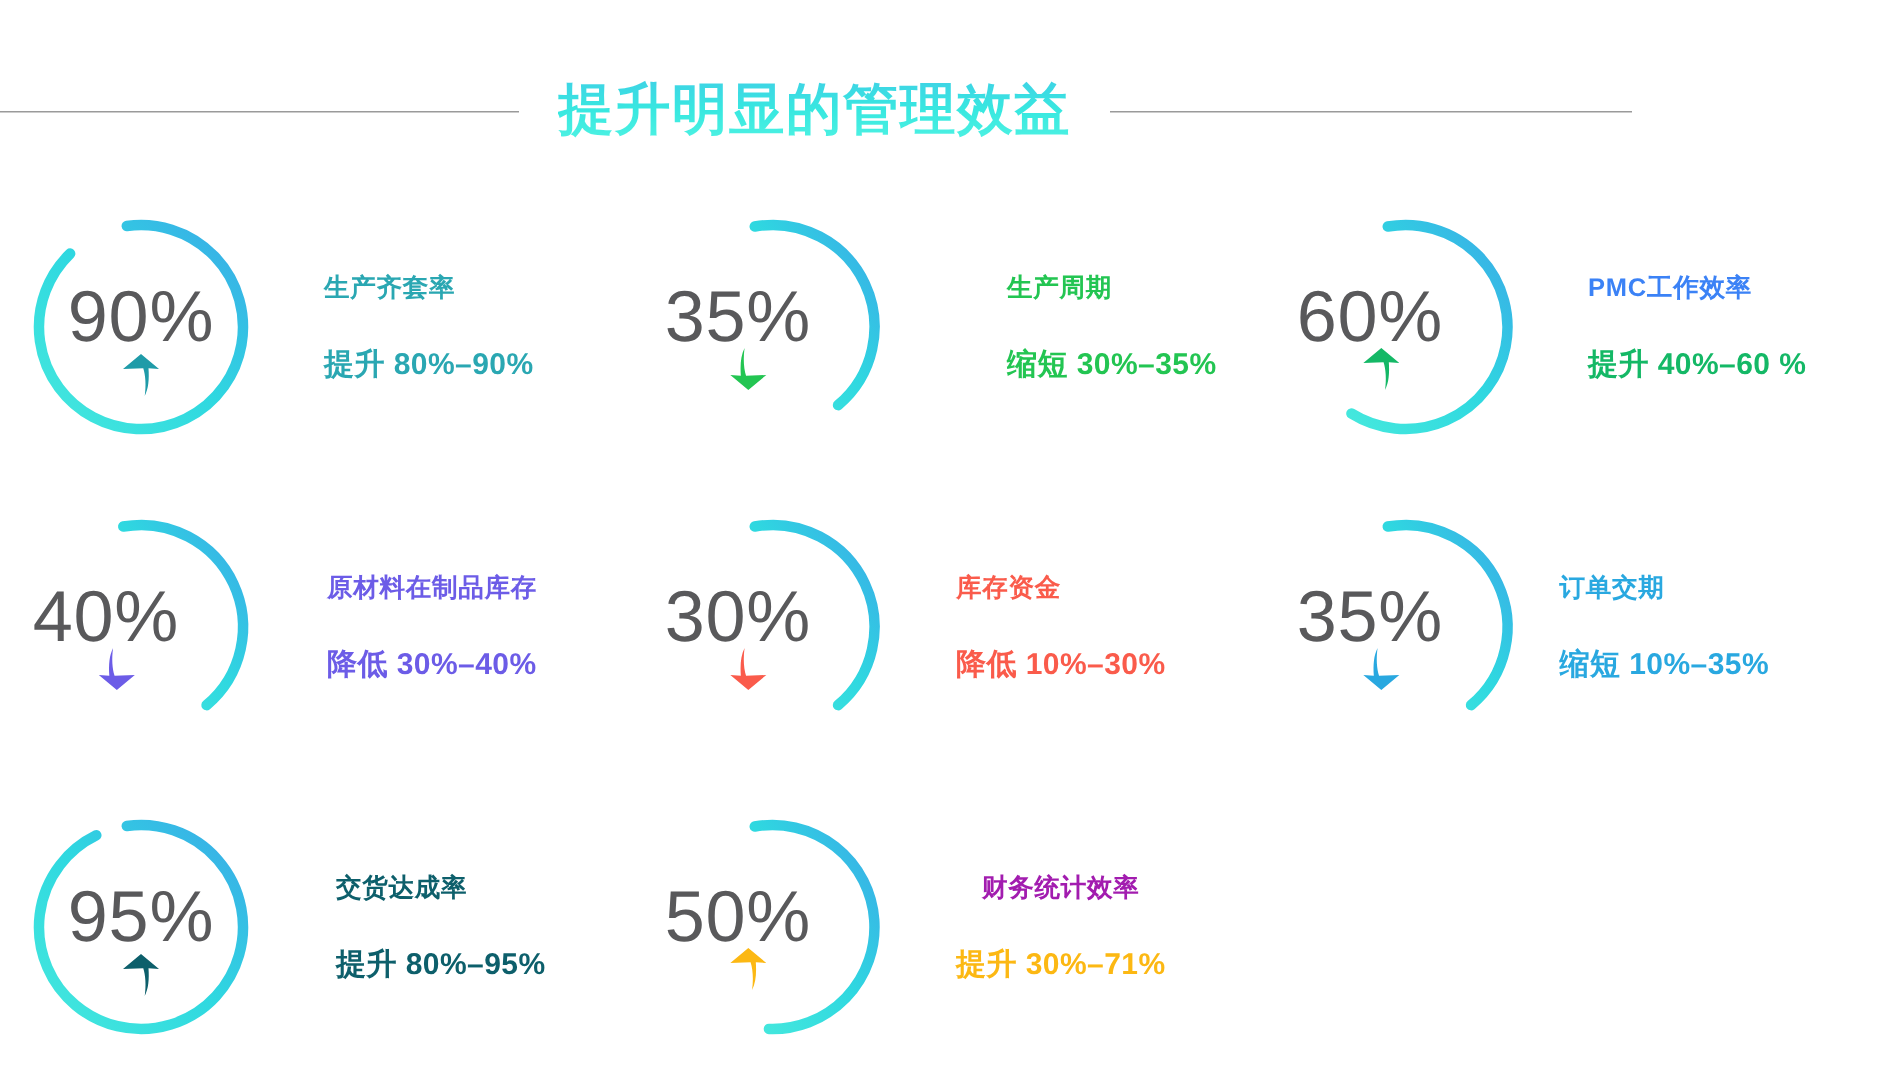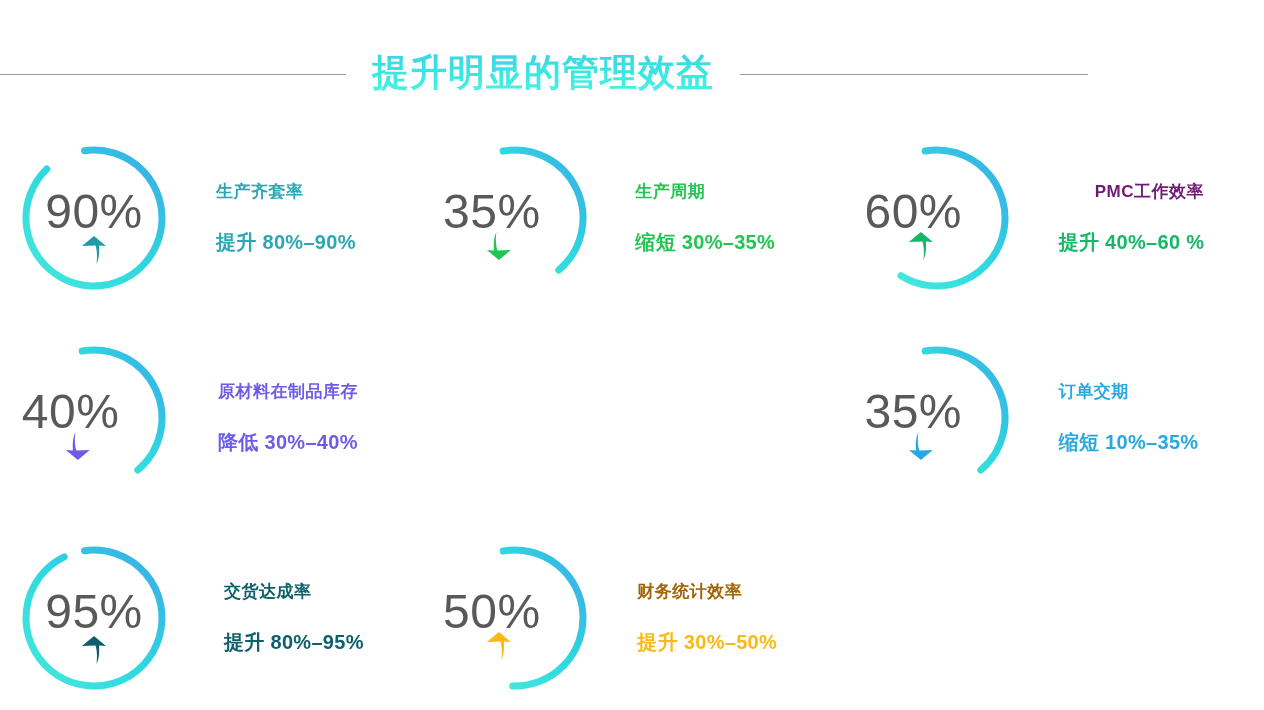--- a/index.html
+++ b/index.html
@@ -86,26 +86,26 @@
     letter-spacing:0.5px;
   }
   .lab-sub{
     font-size:20px;
     font-weight:bold;
     white-space:nowrap;
     letter-spacing:0.3px;
   }
   
   .cell.c0 .labels{margin-left:42px;}
-  .cell.c1 .labels{margin-left:40px;}
+  .cell.c1 .labels{margin-left:76px;}
   .cell.c2 .labels{margin-left:42px;}
   .cell.c3 .labels{margin-left:42px;}
   .cell.c4 .labels{margin-left:44px;}
   .cell.c5 .labels{margin-left:42px;}
-  .cell.c6 .labels{margin-left:42px;}
+  .cell.c6 .labels{margin-left:23px;}
   .cell.c7 .labels{margin-left:50px;}
   .cell.c8 .labels{margin-left:42px;}
 </style>
 </head>
 <body>
 
 <div class="header">
   <div class="rule left"></div>
   <div class="title">提升明显的管理效益</div>
   <div class="rule right"></div>
@@ -167,21 +167,21 @@
             </linearGradient>
           </defs>
           <path d="M 68.19 13.03 A 68 68 0 1 1 43.97 137.67" fill="none" stroke="url(#ringgrad2)" stroke-width="7" stroke-linecap="round"></path>
         </svg>
         <div class="val">60%</div>
         <svg class="arrow" viewBox="0 0 26 32">
           <path d="M13 2 L25 12 L18 11.5 C18.5 19 18 25 15.5 30 C16.5 23 16 16 14.5 11.5 L1 12 Z" fill="#14b866"></path>
         </svg>
       </div>
       <div class="labels">
-        <div class="lab-title" style="color: #701a75; margin-left: 36px;">PMC工作效率</div>
+        <div class="lab-title" style="color: #3b82f6;">PMC工作效率</div>
         <div class="lab-sub" style="color: rgb(20, 184, 102);">提升 40%–60 %</div>
       </div>
     </div>
     <div class="cell c4">
       <div class="gauge small">
         <svg viewBox="0 0 160 160" width="160" height="160">
           <defs>
             <linearGradient id="ringgrad4" x1="1" y1="0" x2="0" y2="1">
               <stop offset="0%" stop-color="#3aa9e8"></stop>
               <stop offset="50%" stop-color="#2fd8e0"></stop>
@@ -194,20 +194,40 @@
         <svg class="arrow" viewBox="0 0 26 32">
           <path d="M13 30 L1 20 L8 20.5 C7.5 13 8 7 10.5 2 C9.5 9 10 16 11.5 20.5 L25 20 Z" fill="#6c5ce7"></path>
         </svg>
       </div>
       <div class="labels">
         <div class="lab-title" style="color: rgb(108, 92, 231);">原材料在制品库存</div>
         <div class="lab-sub" style="color: rgb(108, 92, 231);">降低 30%–40%</div>
       </div>
     </div>
     <div class="cell c5">
+      <div class="gauge small">
+        <svg viewBox="0 0 160 160" width="160" height="160">
+          <defs>
+            <linearGradient id="ringgrad5" x1="1" y1="0" x2="0" y2="1">
+              <stop offset="0%" stop-color="#3aa9e8"></stop>
+              <stop offset="50%" stop-color="#2fd8e0"></stop>
+              <stop offset="100%" stop-color="#45e8dd"></stop>
+            </linearGradient>
+          </defs>
+          <path d="M 68.19 13.03 A 68 68 0 0 1 123.71 132.09" fill="none" stroke="url(#ringgrad5)" stroke-width="7" stroke-linecap="round"></path>
+        </svg>
+        <div class="val">30%</div>
+        <svg class="arrow" viewBox="0 0 26 32">
+          <path d="M13 30 L1 20 L8 20.5 C7.5 13 8 7 10.5 2 C9.5 9 10 16 11.5 20.5 L25 20 Z" fill="#fa5b4b"></path>
+        </svg>
+      </div>
+      <div class="labels">
+        <div class="lab-title" style="color: rgb(250, 91, 75);">库存资金</div>
+        <div class="lab-sub" style="color: rgb(250, 91, 75);">降低 10%–30%</div>
+      </div>
     </div>
     <div class="cell c6">
       <div class="gauge small">
         <svg viewBox="0 0 160 160" width="160" height="160">
           <defs>
             <linearGradient id="ringgrad6" x1="1" y1="0" x2="0" y2="1">
               <stop offset="0%" stop-color="#3aa9e8"></stop>
               <stop offset="50%" stop-color="#2fd8e0"></stop>
               <stop offset="100%" stop-color="#45e8dd"></stop>
             </linearGradient>
@@ -257,17 +277,17 @@
             </linearGradient>
           </defs>
           <path d="M 68.19 13.03 A 68 68 0 1 1 77.63 147.96" fill="none" stroke="url(#ringgrad8)" stroke-width="7" stroke-linecap="round"></path>
         </svg>
         <div class="val">50%</div>
         <svg class="arrow" viewBox="0 0 26 32">
           <path d="M13 2 L25 12 L18 11.5 C18.5 19 18 25 15.5 30 C16.5 23 16 16 14.5 11.5 L1 12 Z" fill="#fcb813"></path>
         </svg>
       </div>
       <div class="labels">
-        <div class="lab-title" style="color: #a16207;">财务统计效率</div>
-        <div class="lab-sub" style="color: rgb(252, 184, 19);">提升 30%–50%</div>
+        <div class="lab-title" style="color: #a21caf; text-align: center;">财务统计效率</div>
+        <div class="lab-sub" style="color: rgb(252, 184, 19);">提升 30%–71%</div>
       </div>
     </div>
   </div>
 
 </body></html>

